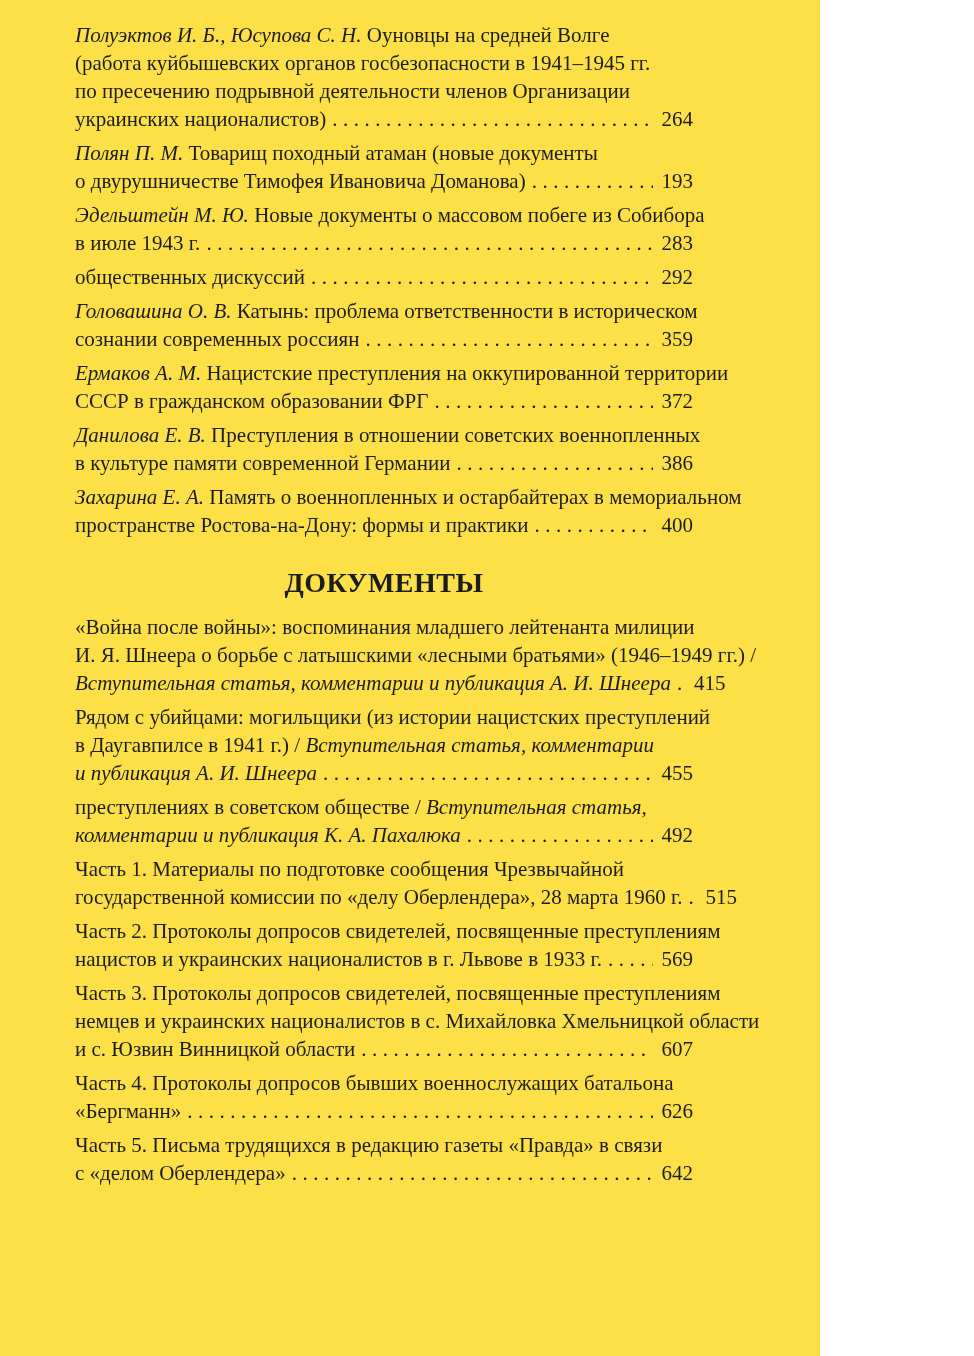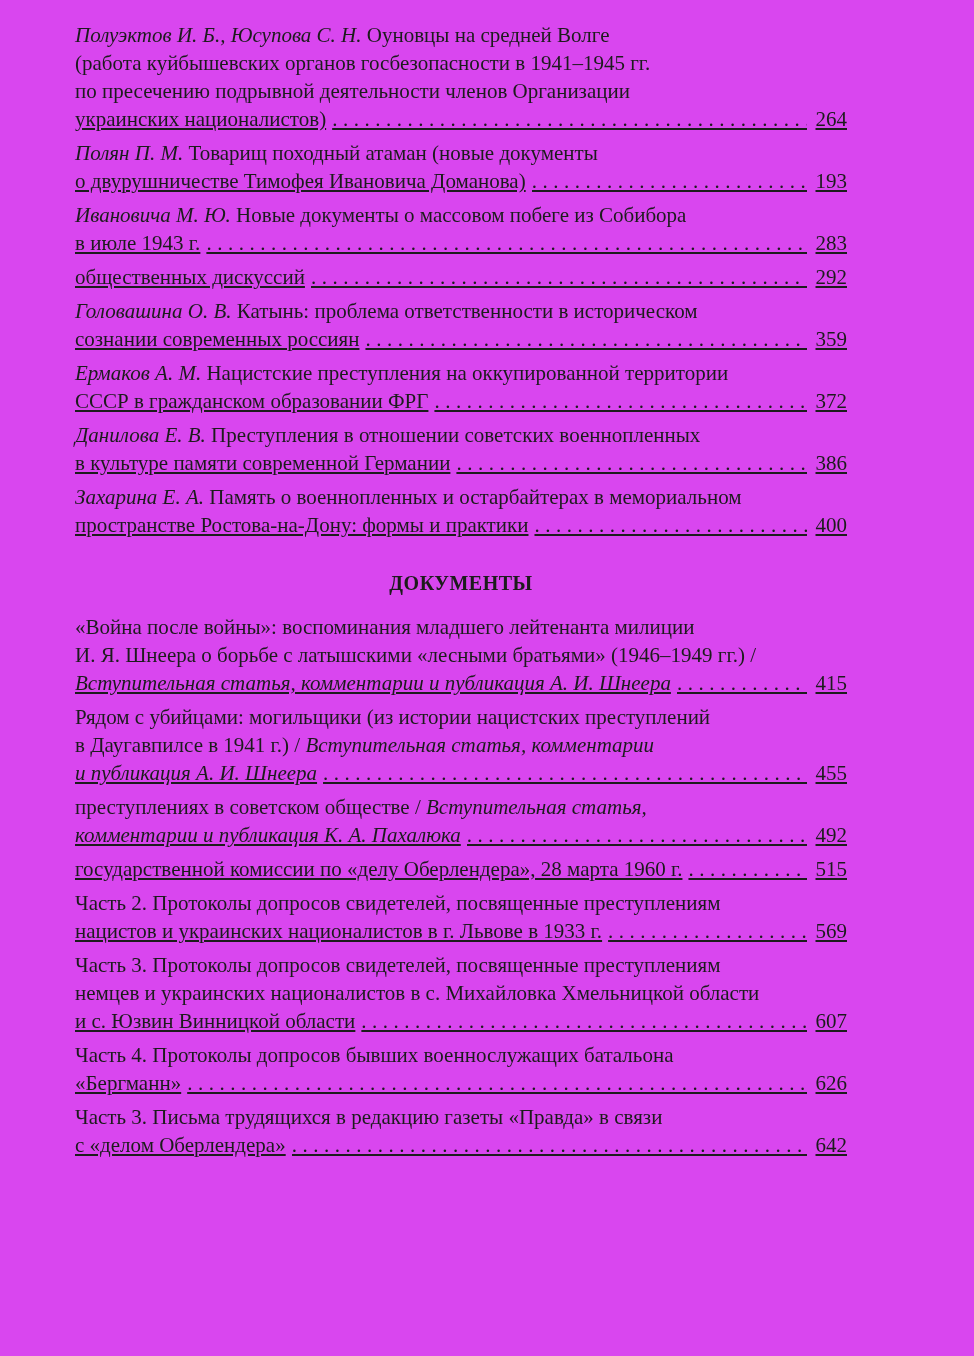--- a/index.html
+++ b/index.html
@@ -4,43 +4,43 @@
 <style>
   * { margin: 0; padding: 0; box-sizing: border-box; }
   html, body { background: #ffffff; }
   body {
     width: 974px;
     height: 1356px;
     font-family: "Liberation Serif", serif;
     color: #1c1c1c;
     overflow: hidden;
   }
-  .page { width: 974px; height: 1356px; background: #d946ef; }
+  .page { width: 820px; height: 1356px; background: #fde047; }
   .content { padding: 21px 127px 0 75px; }
   .entry { margin-bottom: 6px; }
   .line {
     font-size: 21px;
     line-height: 28px;
     white-space: nowrap;
   }
-  .line.last { display: flex; align-items: flex-start; text-decoration: underline; }
+  .line.last { display: flex; align-items: flex-start; }
   .line-text { flex: 0 0 auto; }
   .seg.italic { font-style: italic; }
   .dots {
     flex: 1 1 0;
     min-width: 8px;
     overflow: hidden;
     white-space: nowrap;
     letter-spacing: 5.5px;
     margin: 0 9px 0 6px;
     font-size: 21px;
   }
   .pagenum { flex: 0 0 auto; }
   .heading {
-    font-size: 20px;
+    font-size: 28px;
     line-height: 28px;
     font-weight: bold;
     text-align: center;
     letter-spacing: 0.5px;
     margin: 30px 0 16px 0;
   }
 </style>
 </head>
 <body>
 
@@ -58,21 +58,21 @@
       </div>
       <div class="entry">
         <div class="line"><span class="line-text"><span class="seg italic">Полян П. М.</span><span class="seg"> Товарищ походный атаман (новые документы</span></span></div>
         <div class="line last">
           <span class="line-text"><span class="seg">о двурушничестве Тимофея Ивановича Доманова)</span></span>
           <span class="dots">................................................................................................................................................................</span>
           <span class="pagenum">193</span>
         </div>
       </div>
       <div class="entry">
-        <div class="line"><span class="line-text"><span class="seg italic">Ивановича М. Ю.</span><span class="seg"> Новые документы о массовом побеге из Собибора</span></span></div>
+        <div class="line"><span class="line-text"><span class="seg italic">Эдельштейн М. Ю.</span><span class="seg"> Новые документы о массовом побеге из Собибора</span></span></div>
         <div class="line last">
           <span class="line-text"><span class="seg">в июле 1943 г.</span></span>
           <span class="dots">................................................................................................................................................................</span>
           <span class="pagenum">283</span>
         </div>
       </div>
       <div class="entry">
         <div class="line last">
           <span class="line-text"><span class="seg">общественных дискуссий </span></span>
           <span class="dots">................................................................................................................................................................</span>
@@ -132,20 +132,21 @@
       </div>
       <div class="entry">
         <div class="line"><span class="line-text"><span class="seg">преступлениях в советском обществе / </span><span class="seg italic">Вступительная статья,</span></span></div>
         <div class="line last">
           <span class="line-text"><span class="seg italic">комментарии и публикация К. А. Пахалюка</span></span>
           <span class="dots">................................................................................................................................................................</span>
           <span class="pagenum">492</span>
         </div>
       </div>
       <div class="entry">
+        <div class="line"><span class="line-text"><span class="seg">Часть 1. Материалы по подготовке сообщения Чрезвычайной</span></span></div>
         <div class="line last">
           <span class="line-text"><span class="seg">государственной комиссии по «делу Оберлендера», 28 марта 1960 г. </span></span>
           <span class="dots">................................................................................................................................................................</span>
           <span class="pagenum">515</span>
         </div>
       </div>
       <div class="entry">
         <div class="line"><span class="line-text"><span class="seg">Часть 2. Протоколы допросов свидетелей, посвященные преступлениям</span></span></div>
         <div class="line last">
           <span class="line-text"><span class="seg">нацистов и украинских националистов в г. Львове в 1933 г.</span></span>
@@ -164,21 +165,21 @@
       </div>
       <div class="entry">
         <div class="line"><span class="line-text"><span class="seg">Часть 4. Протоколы допросов бывших военнослужащих батальона</span></span></div>
         <div class="line last">
           <span class="line-text"><span class="seg">«Бергманн»</span></span>
           <span class="dots">................................................................................................................................................................</span>
           <span class="pagenum">626</span>
         </div>
       </div>
       <div class="entry">
-        <div class="line"><span class="line-text"><span class="seg">Часть 3. Письма трудящихся в редакцию газеты «Правда» в связи</span></span></div>
+        <div class="line"><span class="line-text"><span class="seg">Часть 5. Письма трудящихся в редакцию газеты «Правда» в связи</span></span></div>
         <div class="line last">
           <span class="line-text"><span class="seg">с «делом Оберлендера»</span></span>
           <span class="dots">................................................................................................................................................................</span>
           <span class="pagenum">642</span>
         </div>
       </div>
     </div>
 </div>
 
 </body></html>

